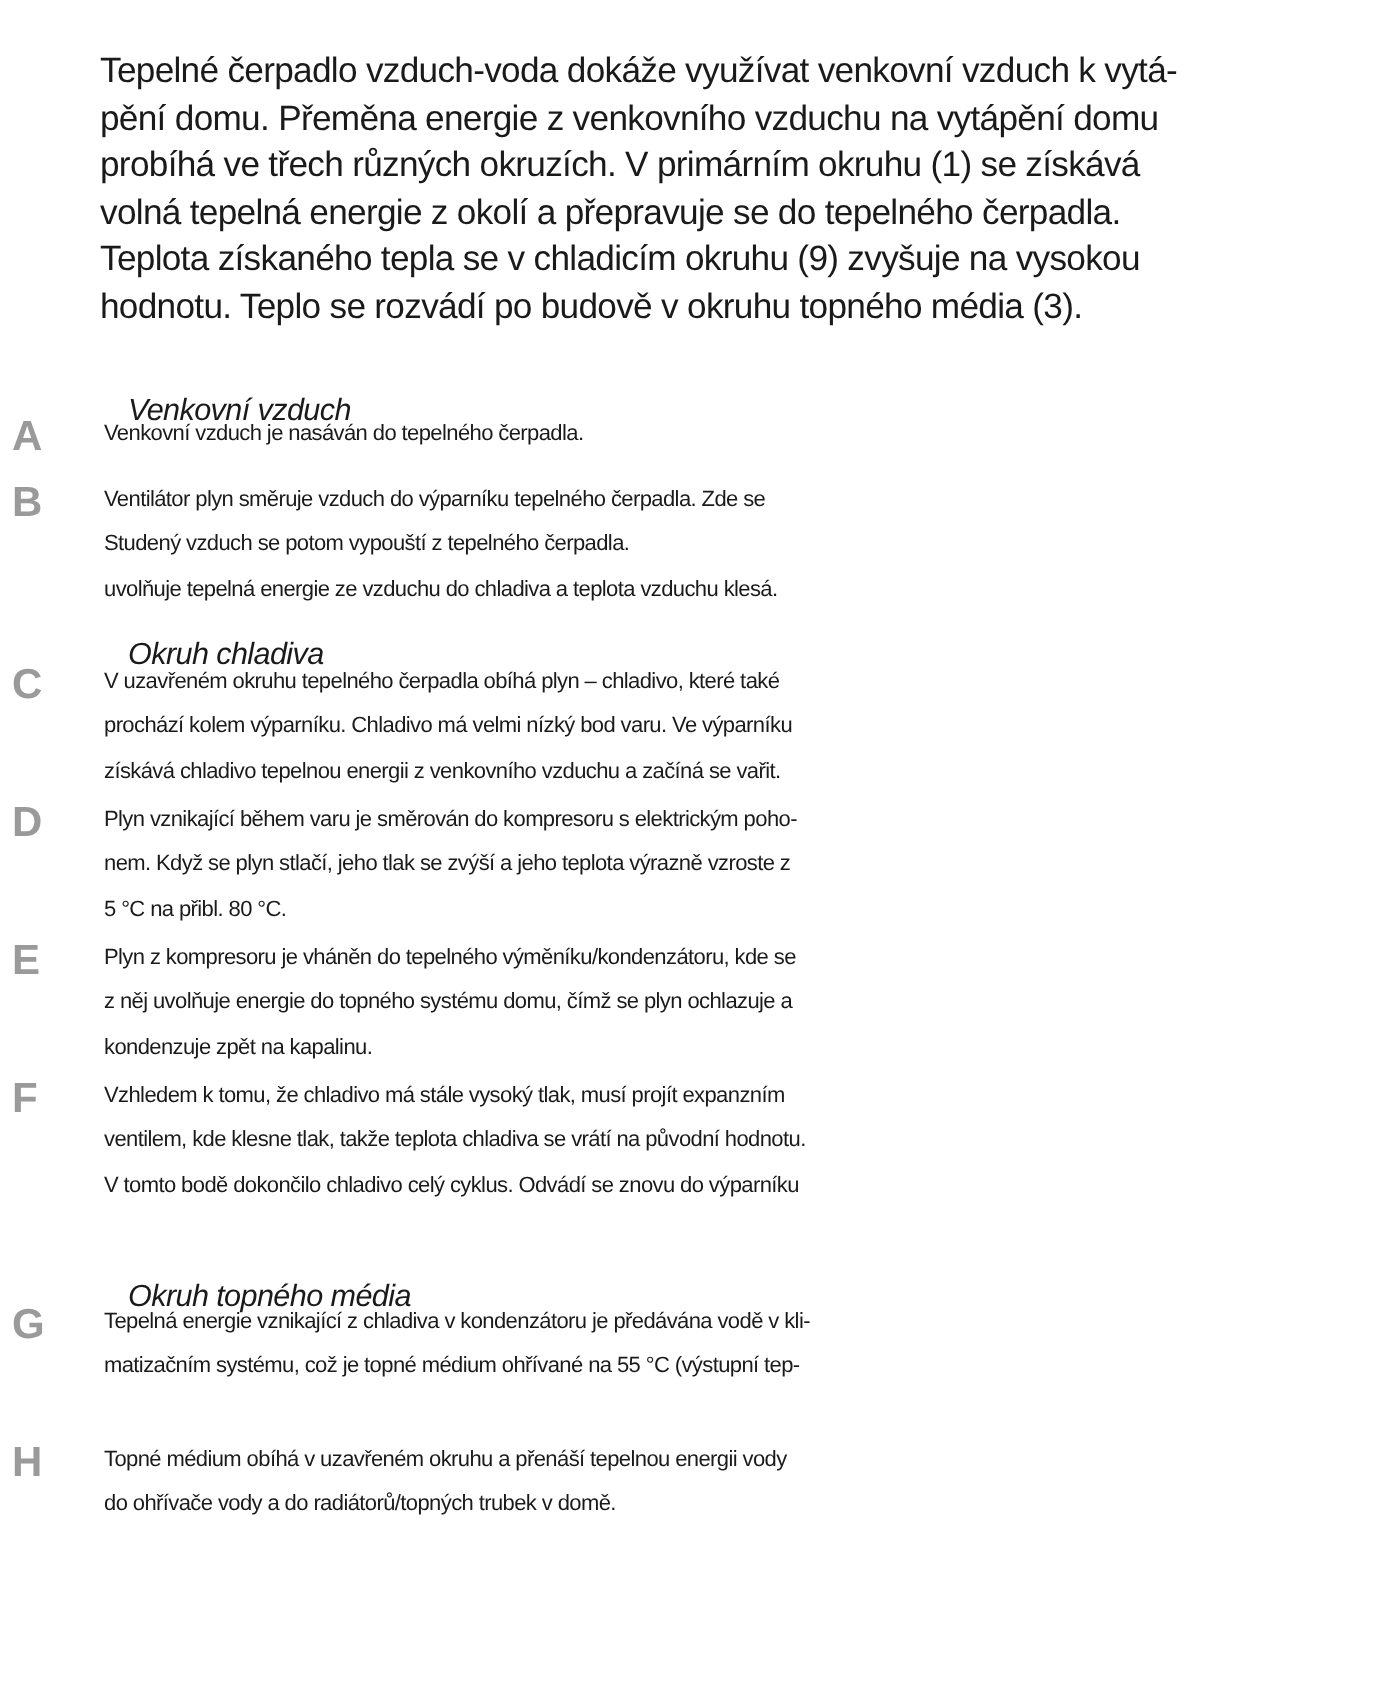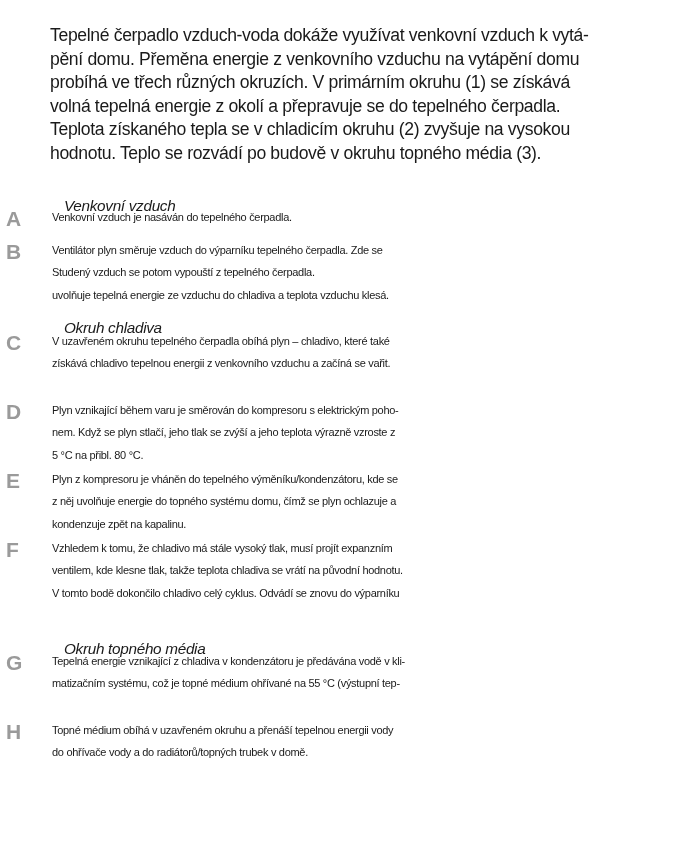--- a/index.html
+++ b/index.html
@@ -69,21 +69,21 @@
 </head>
 <body>
 
 <div class="page">
 
   <div class="intro">
     <div>Tepelné čerpadlo vzduch-voda dokáže využívat venkovní vzduch k vytá-</div>
     <div>pění domu. Přeměna energie z venkovního vzduchu na vytápění domu</div>
     <div>probíhá ve třech různých okruzích. V primárním okruhu (1) se získává</div>
     <div>volná tepelná energie z okolí a přepravuje se do tepelného čerpadla.</div>
-    <div>Teplota získaného tepla se v chladicím okruhu (2) zvyšuje na vysokou</div>
+    <div>Teplota získaného tepla se v chladicím okruhu (9) zvyšuje na vysokou</div>
     <div>hodnotu. Teplo se rozvádí po budově v okruhu topného média (3).</div>
   </div>
 
   <div class="section-title" style="top:183px;">Venkovní vzduch</div>
 
   <div class="item" style="top:206px;">
     <span class="letter">A</span>
     <div class="text">
       <div>Venkovní vzduch je nasáván do tepelného čerpadla.</div>
     </div>
@@ -97,20 +97,21 @@
       <div>uvolňuje tepelná energie ze vzduchu do chladiva a teplota vzduchu klesá.</div>
     </div>
   </div>
 
   <div class="section-title" style="top:305px;">Okruh chladiva</div>
 
   <div class="item" style="top:330px;">
     <span class="letter">C</span>
     <div class="text">
       <div>V uzavřeném okruhu tepelného čerpadla obíhá plyn – chladivo, které také</div>
+      <div>prochází kolem výparníku. Chladivo má velmi nízký bod varu. Ve výparníku</div>
       <div>získává chladivo tepelnou energii z venkovního vzduchu a začíná se vařit.</div>
     </div>
   </div>
 
   <div class="item" style="top:399px;">
     <span class="letter">D</span>
     <div class="text">
       <div>Plyn vznikající během varu je směrován do kompresoru s elektrickým poho-</div>
       <div>nem. Když se plyn stlačí, jeho tlak se zvýší a jeho teplota výrazně vzroste z</div>
       <div>5 °C na přibl. 80  °C.</div>

